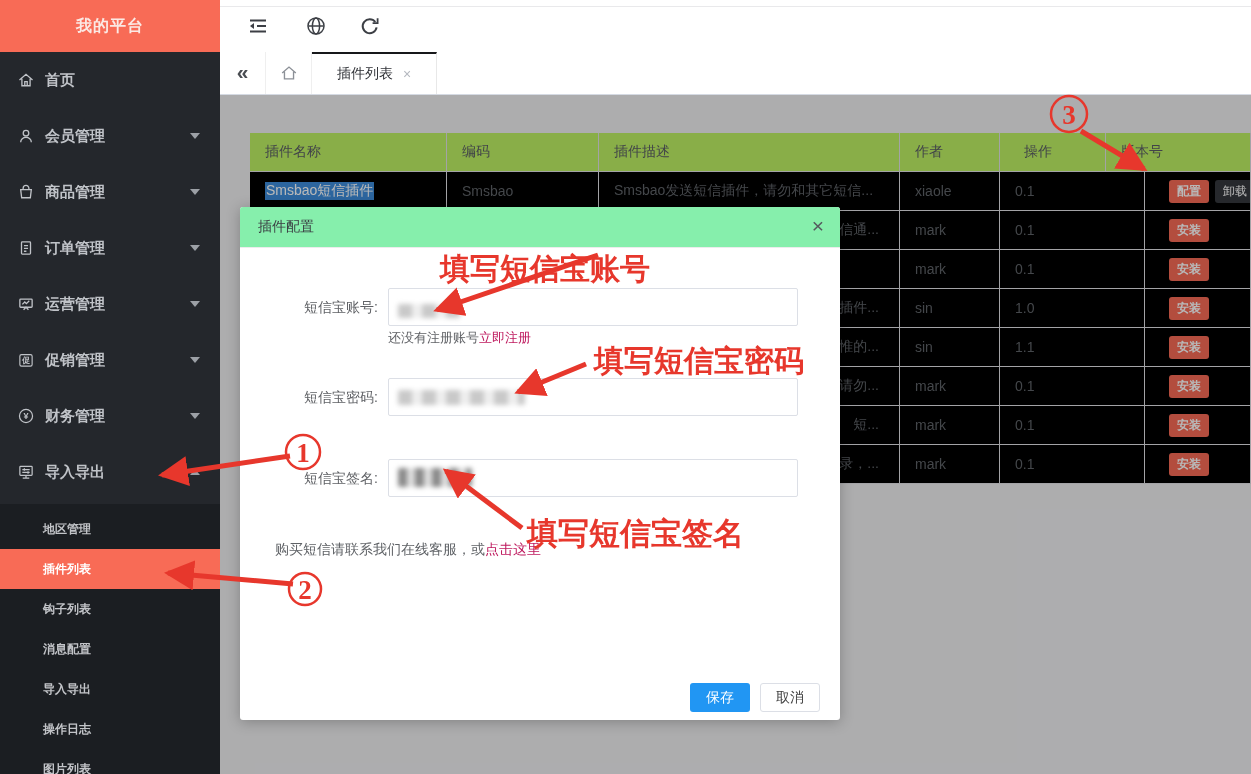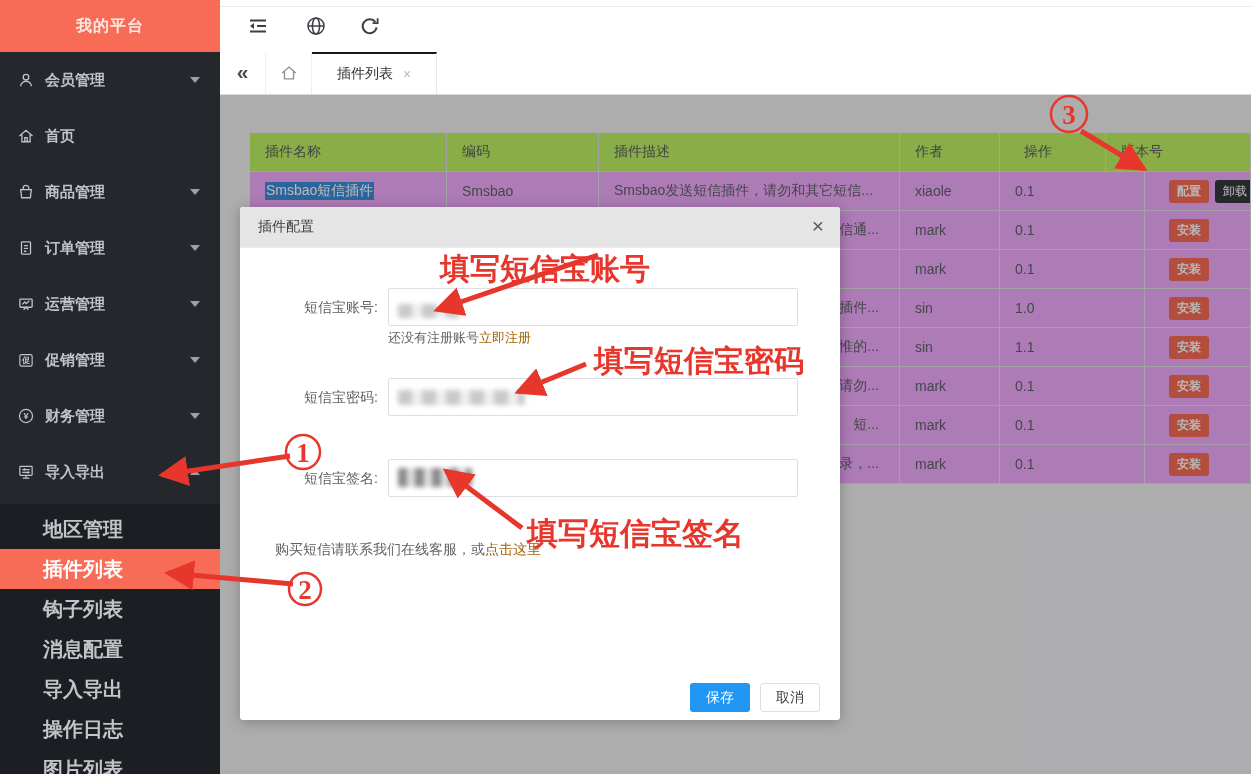--- a/index.html
+++ b/index.html
@@ -9,98 +9,98 @@
   
   .sidebar{position:absolute;left:0;top:0;width:220px;height:774px;background:#24272c;z-index:20;font-weight:bold;}
   .brand{height:52px;background:#F86B56;color:#fbe9e4;font-size:16px;display:flex;
          align-items:center;justify-content:center;letter-spacing:1px;}
   .mitem{height:56px;display:flex;align-items:center;padding-left:17px;color:#c0c3c8;font-size:15px;cursor:pointer;}
   .mitem .ic{width:18px;height:18px;margin-right:10px;flex:0 0 18px;}
   .caret{margin-left:auto;margin-right:20px;width:0;height:0;border-left:5px solid transparent;
          border-right:5px solid transparent;border-top:6px solid #9ca0a6;}
   .caret.up{border-top:none;border-bottom:6px solid #9ca0a6;}
   .submenu{background:#1b1e22;padding-top:5px;position:absolute;left:0;right:0;top:504px;bottom:0;}
-  .sitem{height:40px;display:flex;align-items:center;padding-left:43px;color:#c2c4c8;font-size:20px;cursor:pointer;}
+  .sitem{height:40px;display:flex;align-items:center;padding-left:43px;color:#c2c4c8;font-size:12px;cursor:pointer;}
   .sitem.active{background:#F86B56;color:#fff;}
 
   
   .toolbar{position:absolute;left:220px;top:0;right:0;height:52px;background:#fff;z-index:10;}
   .topline{position:absolute;top:6px;left:0;right:0;height:1px;background:#e9e9eb;}
   .tbicon{position:absolute;top:15px;width:22px;height:22px;color:#3c3f45;}
   .tabbar{position:absolute;left:220px;top:52px;right:0;height:42px;background:#fff;
           border-bottom:1px solid #d5dae3;z-index:10;display:flex;align-items:stretch;}
   .tb-btn{width:45px;display:flex;align-items:center;justify-content:center;border-right:1px solid #efefef;color:#4a4d52;}
   .tb-back{font-size:21px;font-weight:bold;padding-bottom:3px;}
   .tab{width:124px;display:flex;align-items:center;justify-content:center;gap:10px;
        border-top:2px solid #17181a;border-right:1px solid #e8e8e8;font-size:14px;color:#2f3136;}
   .tab .x{color:#b4b8bf;font-size:14px;}
 
   
   .content{position:absolute;left:220px;top:95px;right:0;bottom:0;background:#f0f0f2;z-index:5;overflow:hidden;}
   .grid{position:absolute;left:30px;top:38px;right:0;}
   .trow,.thead{display:flex;height:39px;}
   .td{border-right:1px solid #e2e2e6;border-bottom:1px solid #e2e2e6;padding:0 15px;display:flex;
       align-items:center;font-size:14px;color:#5f6368;box-sizing:border-box;height:39px;
-      overflow:hidden;white-space:nowrap;background:#f0abfc;}
+      overflow:hidden;white-space:nowrap;background:#000000;}
   .thead .td{background:#bef264;color:#5b5e66;}
   .c-name{width:197px;}.c-code{width:152px;}.c-desc{width:301px;}
   .c-author{width:100px;}.c-ver{width:145px;}.c-act{flex:1;padding-left:24px;}
   .tail{justify-content:flex-end;padding-right:20px;}
   .sel{background:#3e8ddb;color:#fff;padding:0 1px;}
   .btn{height:23px;padding:0 8px;border:none;border-radius:3px;font-size:12px;color:#fff;
        margin-right:6px;cursor:pointer;font-family:inherit;}
   .btn.coral{background:#F86B56;font-weight:bold;}
   .btn.dark{background:#35383d;}
 
   
   .backdrop{position:absolute;left:220px;top:95px;right:0;bottom:0;background:rgba(0,0,0,0.28);z-index:50;}
   .modal{position:absolute;left:240px;top:207px;width:600px;height:513px;background:#fff;
          border-radius:3px;box-shadow:0 2px 14px rgba(0,0,0,.25);z-index:100;}
-  .m-head{position:absolute;left:0;top:0;right:0;height:40px;background:#e5e5e5;
+  .m-head{position:absolute;left:0;top:0;right:0;height:40px;background:#86efac;
           border-bottom:1px solid #ececec;border-radius:3px 3px 0 0;text-align:right;}
   .m-title{position:absolute;left:18px;top:11px;font-size:14px;color:#3a3d42;}
   .m-close{position:absolute;right:16px;top:8px;font-size:21px;color:#55585e;cursor:pointer;line-height:1;}
   .m-label{position:absolute;left:0;width:138px;text-align:right;font-size:14px;color:#606266;}
   .m-input{position:absolute;left:148px;width:410px;height:38px;border:1px solid #dcdfe6;border-radius:2px;
            box-sizing:border-box;background:#fff;}
   .smudge{position:absolute;border-radius:2px;filter:blur(2.5px);
           background:repeating-linear-gradient(90deg,#c9c9c9 0 14px,#efefef 14px 24px);}
   .smudge.darktxt{background:repeating-linear-gradient(90deg,#8a8a8a 0 9px,#dedede 9px 17px);}
   .m-helper{position:absolute;left:148px;top:122px;font-size:13px;color:#606266;}
-  .redlink{color:#a16207;cursor:pointer;}
+  .redlink{color:#be185d;cursor:pointer;}
   .m-note{position:absolute;left:35px;top:334px;font-size:14px;color:#5f6266;}
   .m-btn{position:absolute;top:476px;width:60px;height:29px;border-radius:3px;font-size:14px;
          cursor:pointer;font-family:inherit;}
   .m-save{left:450px;background:#2196F3;color:#fff;border:none;}
   .m-cancel{left:520px;background:#fff;color:#404040;border:1px solid #dcdfe6;}
 
   
   .anno{position:absolute;left:0;top:0;width:1251px;height:774px;z-index:300;pointer-events:none;}
   .anno text{font-family:"Liberation Serif","DejaVu Serif",serif;font-weight:bold;fill:#E7372C;}
   .stepnum{font-size:27px;}
 </style>
 </head>
 <body>
 
 <div class="sidebar">
   <div class="brand">我的平台</div>
 
   <div class="mitem">
     <svg class="ic" viewBox="0 0 22 22" fill="none" stroke="#c0c3c8" stroke-width="1.6">
+        <path d="M3 11 L11 4 L19 11 M6 9.5 V18 H16 V9.5 M9.5 18 V13 h3 v5"></path>
+      </svg>
+    <span>首页</span>
+  </div>
+  <div class="mitem">
+    <svg class="ic" viewBox="0 0 22 22" fill="none" stroke="#c0c3c8" stroke-width="1.6">
         <circle cx="11" cy="7.5" r="3.4"></circle>
         <path d="M4.5 18.5 a6.5 6 0 0 1 13 0"></path>
       </svg>
     <span>会员管理</span>
     <span class="caret"></span>
-  </div>
-  <div class="mitem">
-    <svg class="ic" viewBox="0 0 22 22" fill="none" stroke="#c0c3c8" stroke-width="1.6">
-        <path d="M3 11 L11 4 L19 11 M6 9.5 V18 H16 V9.5 M9.5 18 V13 h3 v5"></path>
-      </svg>
-    <span>首页</span>
   </div>
   <div class="mitem">
     <svg class="ic" viewBox="0 0 22 22" fill="none" stroke="#c0c3c8" stroke-width="1.6">
         <path d="M7.5 9 V6.5 a3.5 3.5 0 0 1 7 0 V9 M4.5 8 h13 l-1.2 10 h-10.6 z"></path>
       </svg>
     <span>商品管理</span>
     <span class="caret"></span>
   </div>
   <div class="mitem">
     <svg class="ic" viewBox="0 0 22 22" fill="none" stroke="#c0c3c8" stroke-width="1.6">

